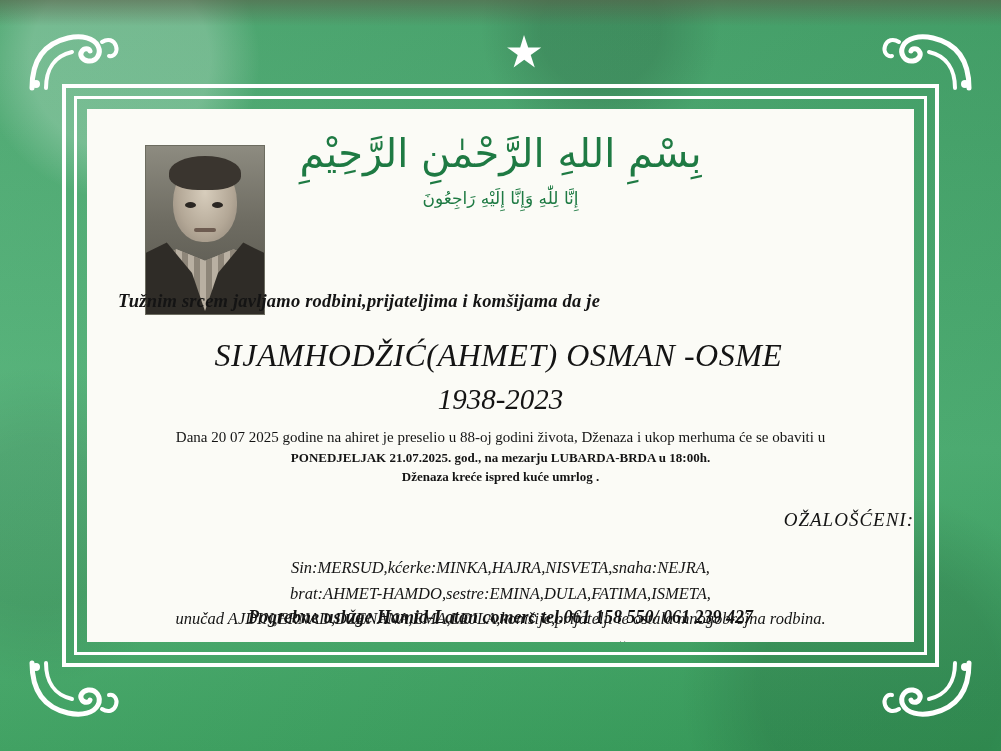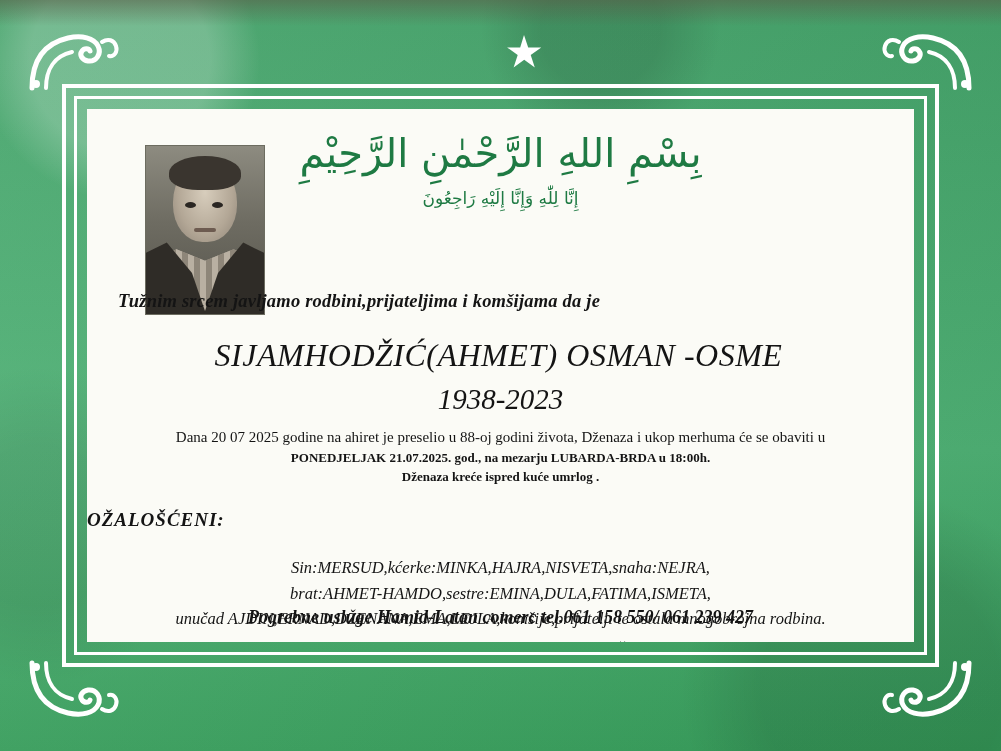--- a/index.html
+++ b/index.html
@@ -224,23 +224,23 @@
     line-height: 1.45;
   }
   .detail .bold {
     font-weight: bold;
     font-size: 13px;
   }
   .ozalosceni {
     position: absolute;
     left: 0; right: 0;
     top: 400px;
-    text-align: left;
-    font-style: italic;
-    font-weight: bold;
+    text-align: right;
+    font-style: italic;
+    font-weight: normal;
     font-size: 19px;
     letter-spacing: 1px;
   }
   .family {
     position: absolute;
     left: 0; right: 0;
     top: 446px;
     text-align: center;
     font-style: italic;
     font-size: 16.5px;

